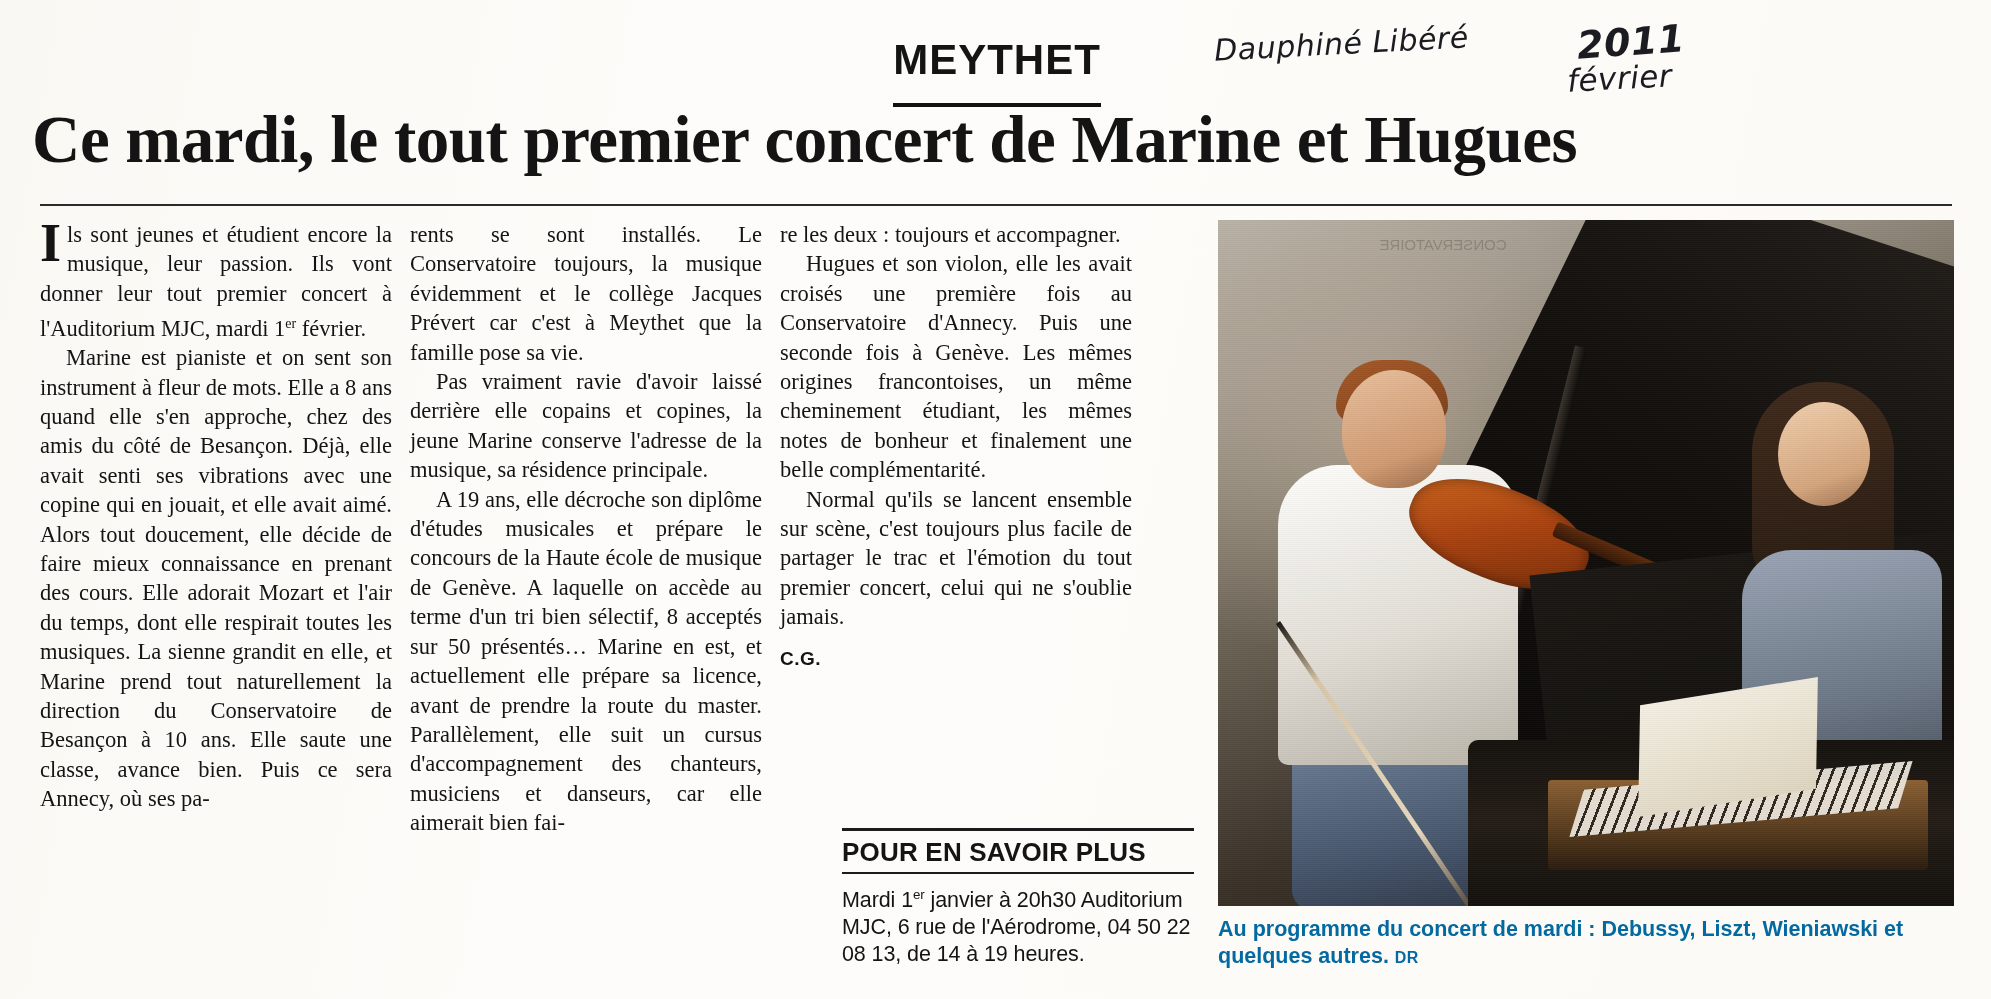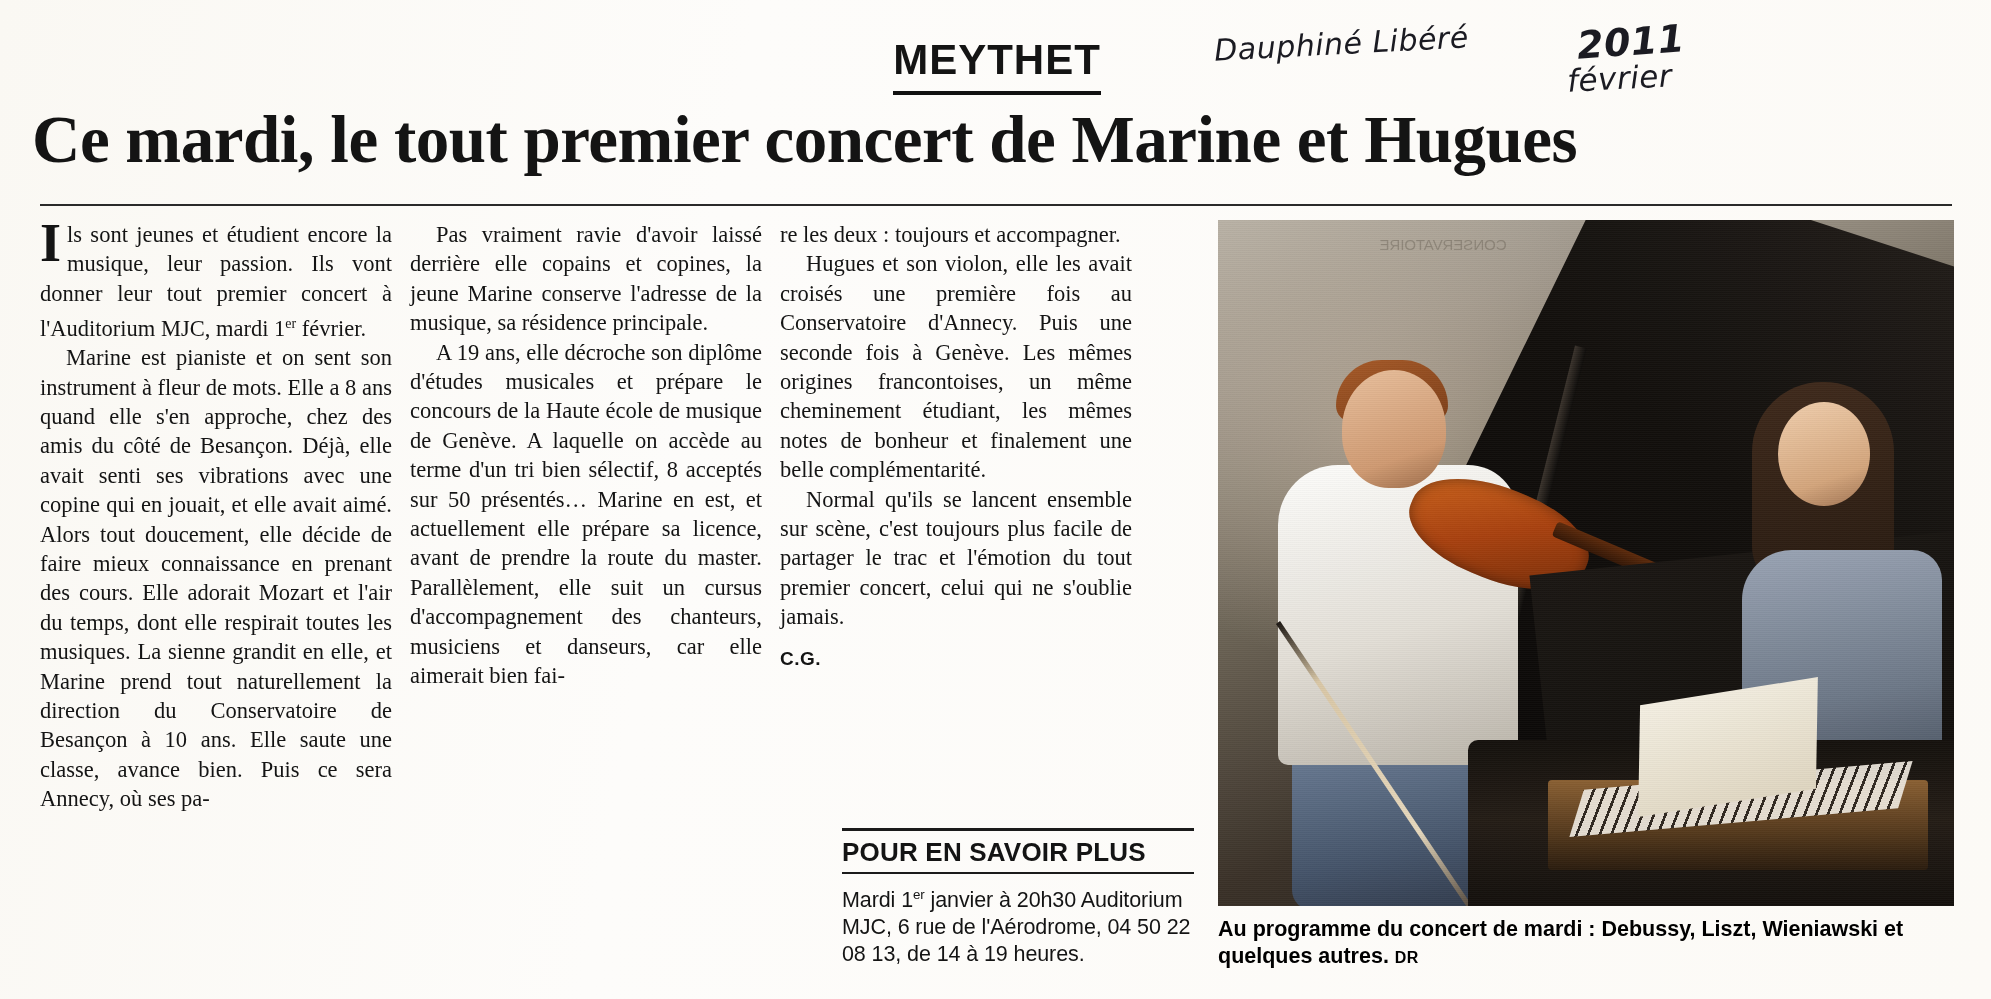--- a/index.html
+++ b/index.html
@@ -72,21 +72,21 @@
     top: 28px;
     width: 1950px;
     text-align: center;
     font-family: "Liberation Sans", sans-serif;
     font-weight: bold;
     font-size: 42px;
     letter-spacing: 1px;
   }
   .kicker span {
     border-bottom: 4px solid #111;
-    padding-bottom: 8px;
+    padding-bottom: 20px;
   }
   .headline {
     position: absolute;
     left: 10px;
     top: 96px;
     width: 1930px;
     text-align: left;
     font-family: "Liberation Serif", serif;
     font-weight: bold;
     font-size: 67px;
@@ -387,21 +387,21 @@
 
   .caption {
     position: absolute;
     left: 1196px;
     top: 908px;
     width: 740px;
     font-family: "Liberation Sans", sans-serif;
     font-size: 21.5px;
     line-height: 27px;
     font-weight: bold;
-    color: #000000;
+    color: #0369a1;
   }
   .caption .credit {
     font-size: 16px;
     font-weight: bold;
     letter-spacing: 0.3px;
   }
 </style>
 </head>
 <body>
 
@@ -419,20 +419,21 @@
     <div class="rule-top"></div>
 
     <div class="columns">
 
       <div class="col">
         <p class="first"><span class="dropcap">I</span><span>ls sont jeunes et étudient encore la musique, leur passion. Ils vont donner leur tout premier concert à l'Auditorium MJC, mardi 1<sup>er</sup> février.</span></p>
         <p>Marine est pianiste et on sent son instrument à fleur de mots. Elle a 8 ans quand elle s'en approche, chez des amis du côté de Besançon. Déjà, elle avait senti ses vibrations avec une copine qui en jouait, et elle avait aimé. Alors tout doucement, elle décide de faire mieux connaissance en prenant des cours. Elle adorait Mozart et l'air du temps, dont elle respirait toutes les musiques. La sienne grandit en elle, et Marine prend tout naturellement la direction du Conservatoire de Besançon à 10 ans. Elle saute une classe, avance bien. Puis ce sera Annecy, où ses pa-</p>
       </div>
 
       <div class="col">
+        <p class="first">rents se sont installés. Le Conservatoire toujours, la musique évidemment et le collège Jacques Prévert car c'est à Meythet que la famille pose sa vie.</p>
         <p>Pas vraiment ravie d'avoir laissé derrière elle copains et copines, la jeune Marine conserve l'adresse de la musique, sa résidence principale.</p>
         <p>A 19 ans, elle décroche son diplôme d'études musicales et prépare le concours de la Haute école de musique de Genève. A laquelle on accède au terme d'un tri bien sélectif, 8 acceptés sur 50 présentés… Marine en est, et actuellement elle prépare sa licence, avant de prendre la route du master. Parallèlement, elle suit un cursus d'accompagnement des chanteurs, musiciens et danseurs, car elle aimerait bien fai-</p>
       </div>
 
       <div class="col">
         <p class="first">re les deux : toujours et accompagner.</p>
         <p>Hugues et son violon, elle les avait croisés une première fois au Conservatoire d'Annecy. Puis une seconde fois à Genève. Les mêmes origines francontoises, un même cheminement étudiant, les mêmes notes de bonheur et finalement une belle complémentarité.</p>
         <p>Normal qu'ils se lancent ensemble sur scène, c'est toujours plus facile de partager le trac et l'émotion du tout premier concert, celui qui ne s'oublie jamais.</p>
         <div class="byline">C.G.</div>
       </div>

